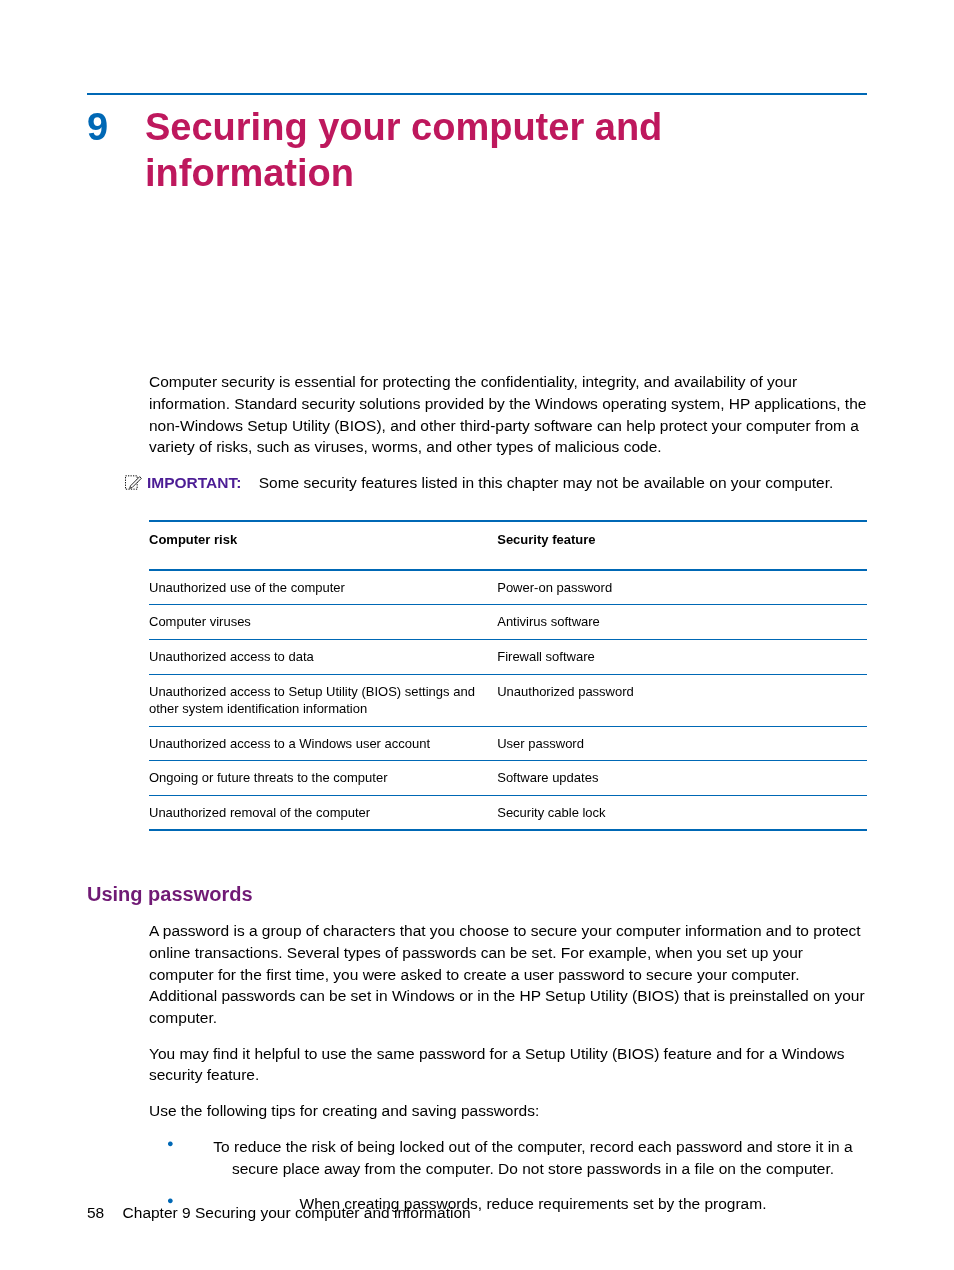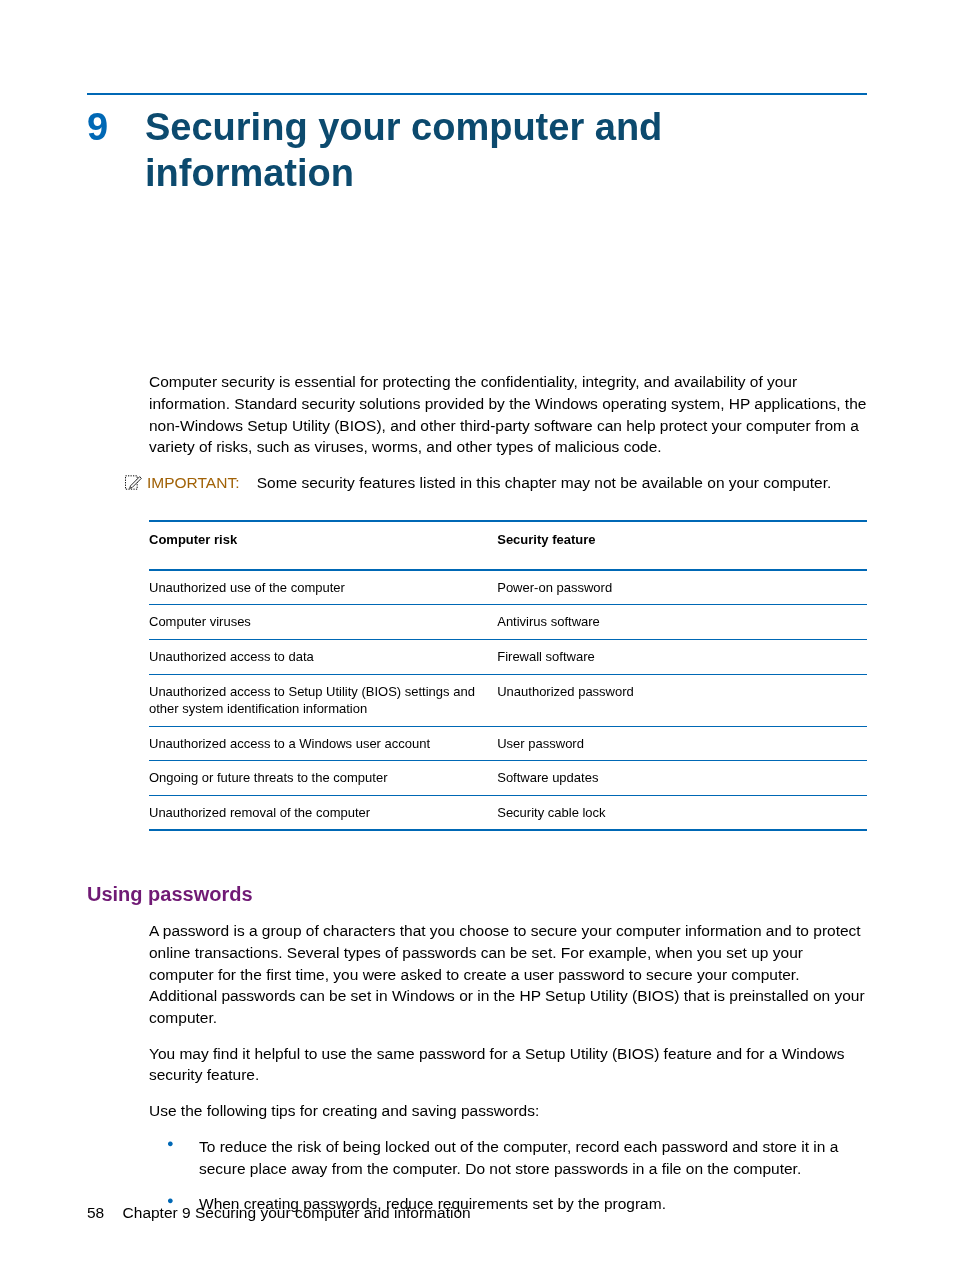--- a/index.html
+++ b/index.html
@@ -31,21 +31,21 @@
     .chapter-number {
       font-size: 38px;
       font-weight: bold;
       color: #0068b5;
       line-height: 1.2;
       min-width: 28px;
     }
     .chapter-title {
       font-size: 38px;
       font-weight: bold;
-      color: #0c4a6e;
+      color: #be185d;
       line-height: 1.2;
     }
     .body-text {
       font-size: 15.5px;
       line-height: 1.4;
       margin-left: 62px;
       margin-bottom: 14px;
     }
     .important-block {
       display: flex;
@@ -56,22 +56,22 @@
     }
     .important-icon {
       flex-shrink: 0;
       margin-top: 1px;
     }
     .important-icon svg {
       width: 20px;
       height: 19px;
     }
     .important-label {
-      font-weight: normal;
-      color: #a16207;
+      font-weight: bold;
+      color: #4c1d95;
       font-size: 15.5px;
     }
     .important-text {
       font-size: 15.5px;
       line-height: 1.4;
     }
     .risk-table {
       margin-left: 62px;
       border-collapse: collapse;
       width: calc(100% - 62px);
@@ -106,20 +106,21 @@
     }
     .section-heading {
       font-size: 20px;
       font-weight: bold;
       color: #701a75;
       margin-bottom: 14px;
     }
     .bullet-list {
       margin-left: 80px;
       list-style: none;
+      text-align: center;
     }
     .bullet-list li {
       position: relative;
       font-size: 15.5px;
       line-height: 1.4;
       padding-left: 32px;
       margin-bottom: 14px;
     }
     .bullet-list li::before {
       content: "●";

